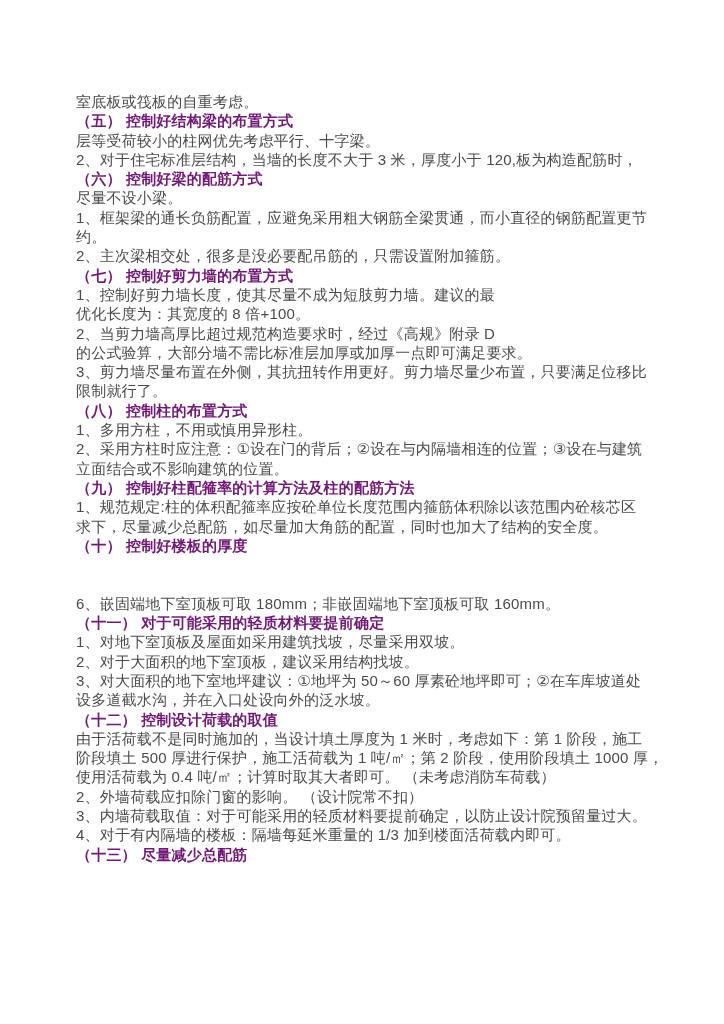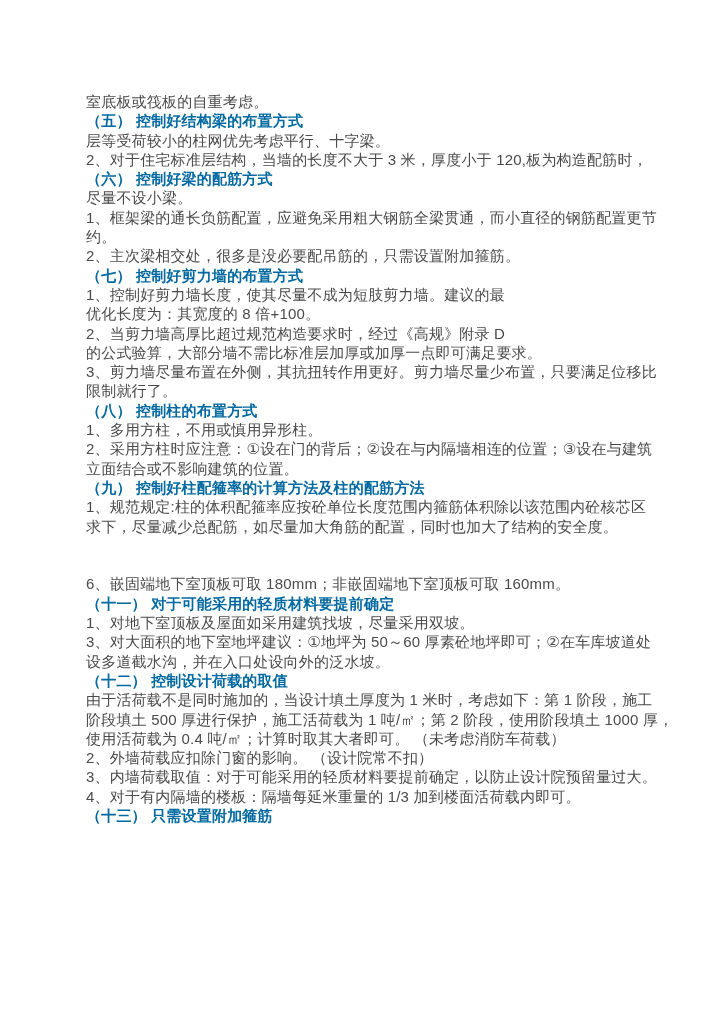--- a/index.html
+++ b/index.html
@@ -10,35 +10,35 @@
   .page {
     position: relative;
     width: 724px;
     height: 1024px;
     background: #ffffff;
     overflow: hidden;
     font-family: "Liberation Sans", "DejaVu Sans", sans-serif;
   }
   .text-block {
     position: absolute;
-    left: 86px;
+    left: 76px;
     top: 92px;
     width: 556px;
   }
   .line {
     font-size: 15px;
     line-height: 19.3px;
     min-height: 19.3px;
     color: #4a4a4a;
     white-space: nowrap;
     letter-spacing: 0.2px;
   }
   .line.heading {
     font-weight: bold;
-    color: #0369a1;
+    color: #701a75;
   }
   .line.blank {
     height: 19.3px;
   }
 </style>
 </head>
 <body>
 
 <div class="page">
   <div class="text-block">
@@ -58,29 +58,31 @@
       <div class="line body">的公式验算，大部分墙不需比标准层加厚或加厚一点即可满足要求。</div>
       <div class="line body">3、剪力墙尽量布置在外侧，其抗扭转作用更好。剪力墙尽量少布置，只要满足位移比</div>
       <div class="line body">限制就行了。</div>
       <div class="line heading">（八） 控制柱的布置方式</div>
       <div class="line body">1、多用方柱，不用或慎用异形柱。</div>
       <div class="line body">2、采用方柱时应注意：①设在门的背后；②设在与内隔墙相连的位置；③设在与建筑</div>
       <div class="line body">立面结合或不影响建筑的位置。</div>
       <div class="line heading">（九） 控制好柱配箍率的计算方法及柱的配筋方法</div>
       <div class="line body">1、规范规定:柱的体积配箍率应按砼单位长度范围内箍筋体积除以该范围内砼核芯区</div>
       <div class="line body">求下，尽量减少总配筋，如尽量加大角筋的配置，同时也加大了结构的安全度。</div>
+      <div class="line heading">（十） 控制好楼板的厚度</div>
       <div class="line blank"></div>
       <div class="line blank"></div>
       <div class="line body">6、嵌固端地下室顶板可取 180mm；非嵌固端地下室顶板可取 160mm。</div>
       <div class="line heading">（十一） 对于可能采用的轻质材料要提前确定</div>
       <div class="line body">1、对地下室顶板及屋面如采用建筑找坡，尽量采用双坡。</div>
+      <div class="line body">2、对于大面积的地下室顶板，建议采用结构找坡。</div>
       <div class="line body">3、对大面积的地下室地坪建议：①地坪为 50～60 厚素砼地坪即可；②在车库坡道处</div>
       <div class="line body">设多道截水沟，并在入口处设向外的泛水坡。</div>
       <div class="line heading">（十二） 控制设计荷载的取值</div>
       <div class="line body">由于活荷载不是同时施加的，当设计填土厚度为 1 米时，考虑如下：第 1 阶段，施工</div>
       <div class="line body">阶段填土 500 厚进行保护，施工活荷载为 1 吨/㎡；第 2 阶段，使用阶段填土 1000 厚，</div>
       <div class="line body">使用活荷载为 0.4 吨/㎡；计算时取其大者即可。 （未考虑消防车荷载）</div>
       <div class="line body">2、外墙荷载应扣除门窗的影响。 （设计院常不扣）</div>
       <div class="line body">3、内墙荷载取值：对于可能采用的轻质材料要提前确定，以防止设计院预留量过大。</div>
       <div class="line body">4、对于有内隔墙的楼板：隔墙每延米重量的 1/3 加到楼面活荷载内即可。</div>
-      <div class="line heading">（十三） 只需设置附加箍筋</div>
+      <div class="line heading">（十三） 尽量减少总配筋</div>
     </div>
 </div>
 
 </body></html>

